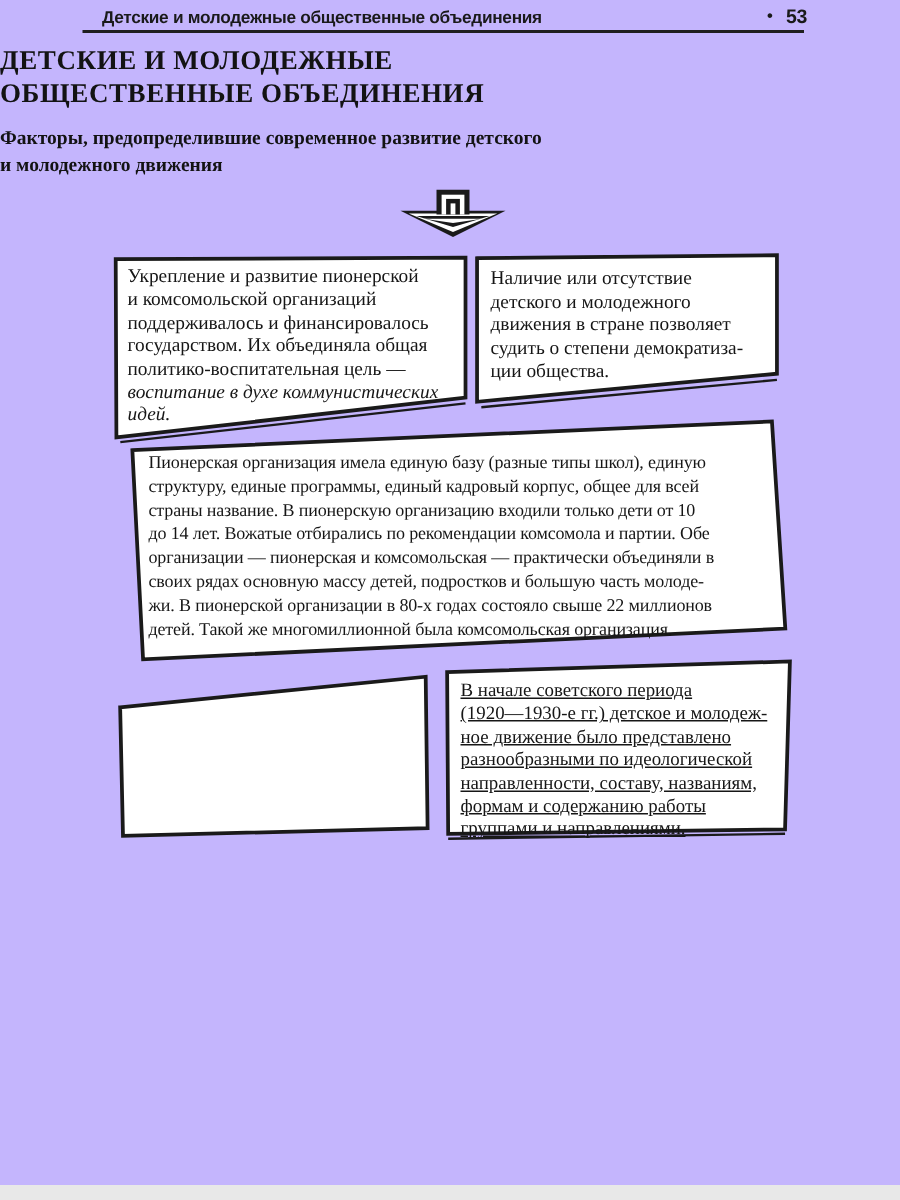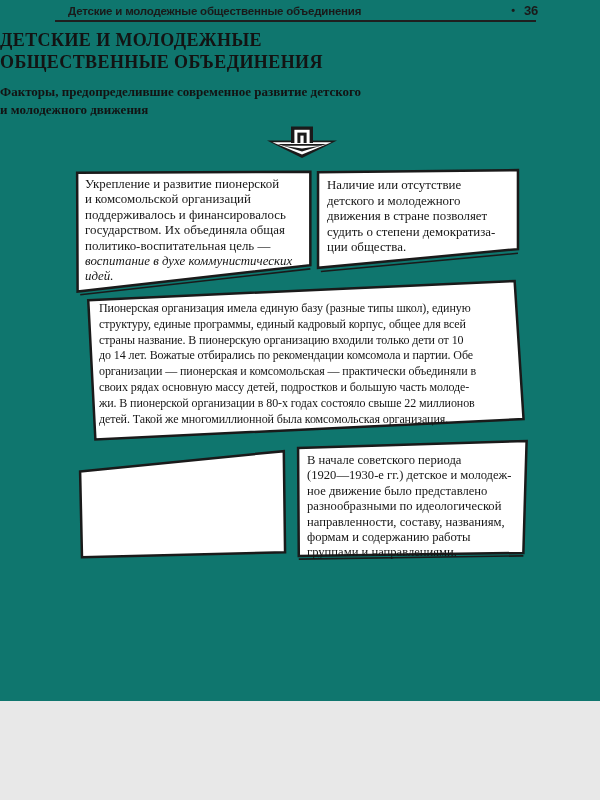--- a/index.html
+++ b/index.html
@@ -1,19 +1,19 @@
 <!DOCTYPE html>
 <html lang="ru"><head>
 <meta charset="utf-8">
 <style>
   html,body{margin:0;padding:0;background:#e8e8e8;}
   .page{
     position:relative;
-    width:600px;height:701px;
-    background:#0f766e;
+    width:600px;height:790px;
+    background:#c4b5fd;
     font-family:"Liberation Serif", serif;
     color:#161616;
     overflow:hidden;
   }
   
   .runhead{
     position:absolute;left:68px;right:62px;top:3px;
     display:flex;justify-content:space-between;align-items:baseline;
     font-family:"Liberation Sans", sans-serif;
     font-weight:bold;font-size:11.5px;letter-spacing:-0.2px;
@@ -38,37 +38,37 @@
   .tbox{position:absolute;}
   .tbox svg.frame{position:absolute;left:0;top:0;width:100%;height:100%;overflow:visible;}
   .tbox svg.frame polygon{fill:#ffffff;stroke:#1a1a1a;stroke-width:2.5;vector-effect:non-scaling-stroke;stroke-linejoin:miter;}
   .tbox svg.frame line{stroke:#1a1a1a;stroke-width:1.6;vector-effect:non-scaling-stroke;}
   .tbox .content{position:relative;white-space:pre-line;}
   .it{font-style:italic;}
   #boxA .content{padding:7px 8px 0 10px;font-size:12.9px;line-height:15.4px;}
   #boxB .content{padding:10px 8px 0 11px;font-size:12.9px;line-height:15.5px;}
   #boxC .content{padding:23px 8px 0 17px;font-size:12px;line-height:15.8px;letter-spacing:-0.1px;}
   #boxD .content{padding:36px 6px 0 12px;font-size:12.9px;line-height:15.8px;}
-  #boxE .content{padding:15px 6px 0 11px;font-size:12.6px;line-height:15.4px;}
+  #boxE .content{padding:15px 6px 0 11px;font-size:12.6px;line-height:15.4px;text-decoration:underline;}
   #boxA{left:75px;top:170px;width:237px;height:126px;}
   #boxB{left:316px;top:168px;width:204px;height:104px;}
   #boxC{left:82px;top:278px;width:446px;height:164px;}
   #boxD{left:78px;top:448px;width:210px;height:112px;}
   #boxE{left:296px;top:438px;width:232px;height:122px;}
 </style>
 </head>
 <body>
 
 <div class="page">
 
   <div class="runhead">
     <span>Детские и молодежные общественные объединения</span>
     <span class="pg">
       <span class="dot">•</span>
-      <span>36</span>
+      <span>53</span>
     </span>
   </div>
   <div class="rule"></div>
 
   <h1 class="title">ДЕТСКИЕ И МОЛОДЕЖНЫЕ
 ОБЩЕСТВЕННЫЕ ОБЪЕДИНЕНИЯ</h1>
   <h2 class="subtitle">Факторы, предопределившие современное развитие детского
 и молодежного движения</h2>
 
   <div class="arrow">

